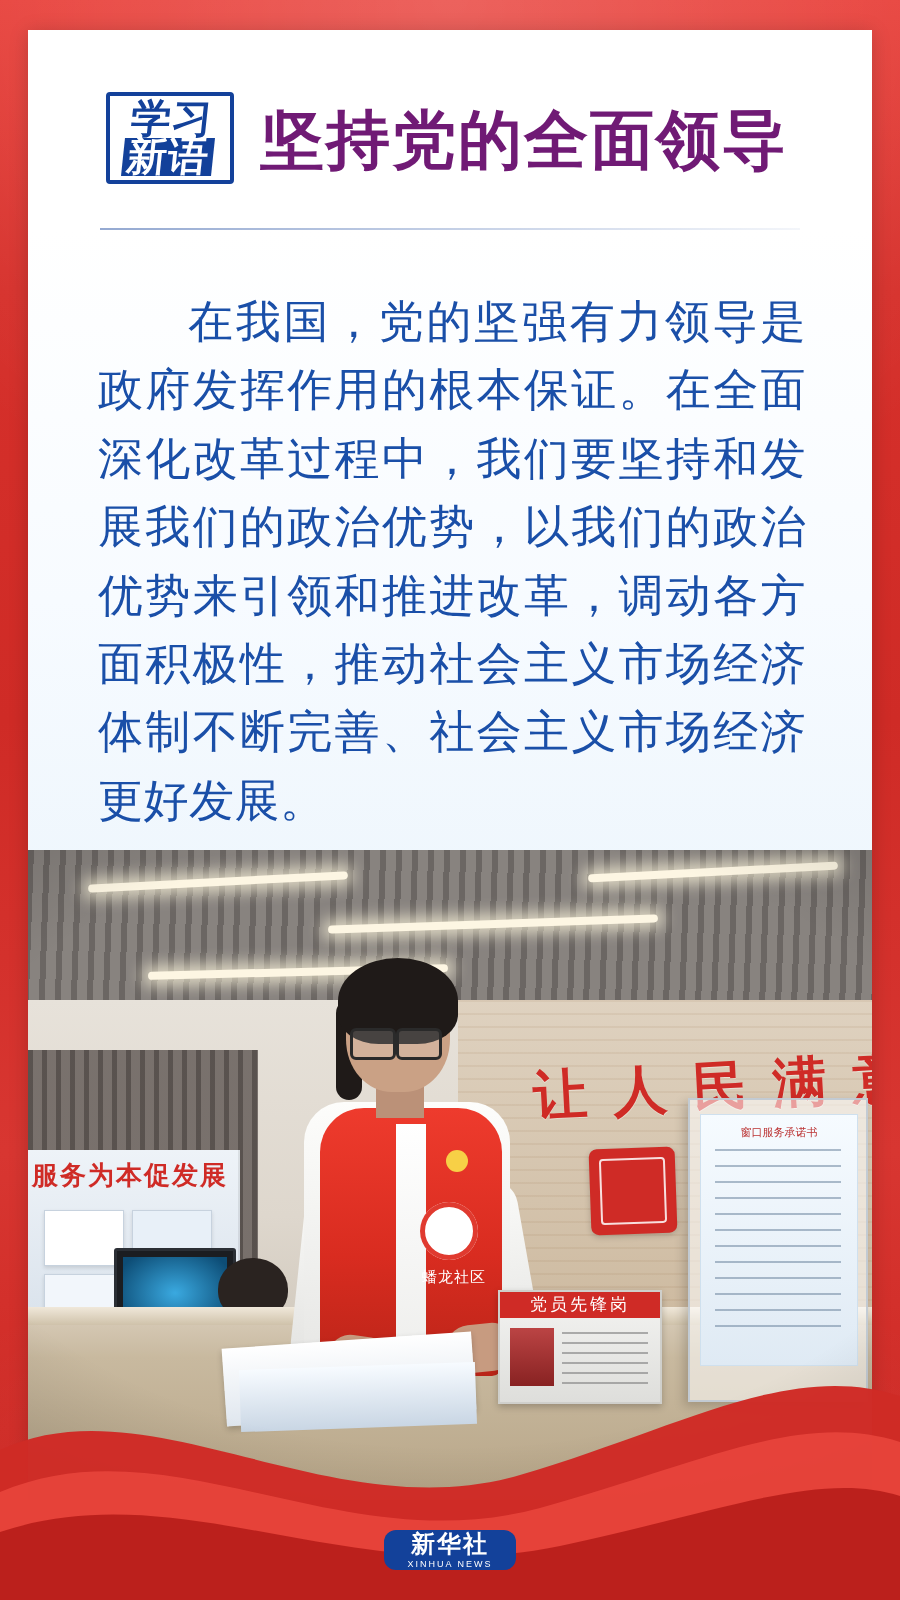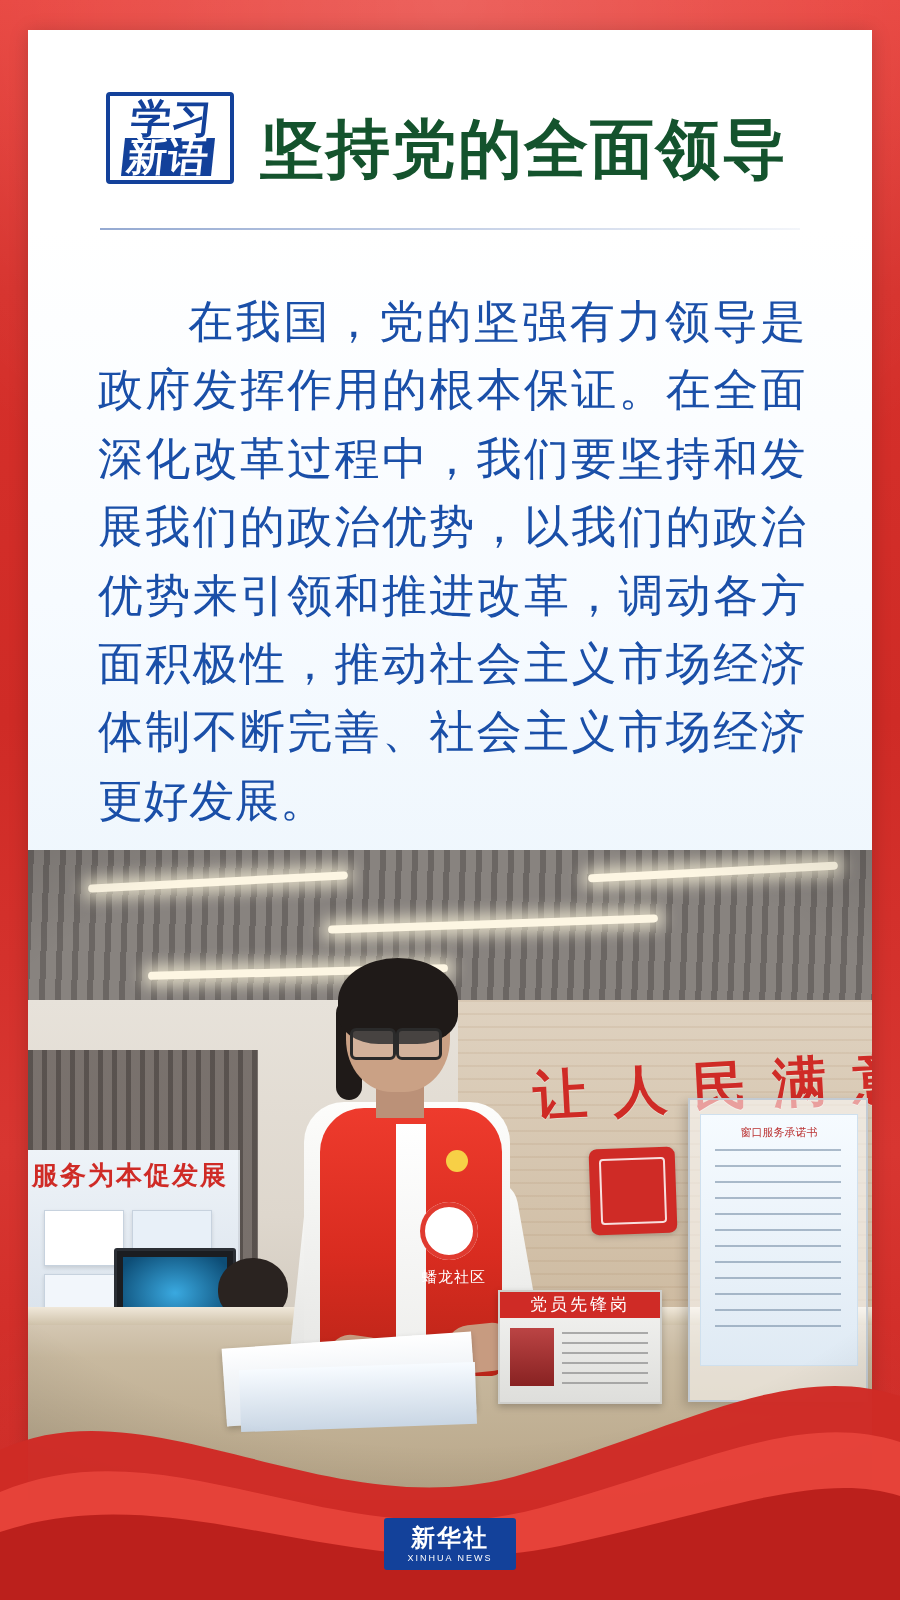--- a/index.html
+++ b/index.html
@@ -78,25 +78,25 @@
   .seal-inner span { display: block; }
   .seal-l2 {
     background: #13419a;
     color: #ffffff;
     padding: 0 4px;
   }
 
   .headline {
     position: absolute;
     left: 232px;
-    top: 76px;
+    top: 67px;
     font-family: "Liberation Serif", serif;
     font-weight: bold;
     font-size: 64px;
-    color: #14532d;
+    color: #701a75;
     letter-spacing: 2px;
     white-space: nowrap;
   }
 
   .header-rule {
     position: absolute;
     left: 72px;
     top: 198px;
     width: 700px;
     height: 2px;
@@ -510,23 +510,23 @@
     pointer-events: none;
   }
 
   
   .footer-logo {
     position: absolute;
     left: 50%;
     transform: translateX(-50%);
     bottom: 30px;
     width: 132px;
-    height: 52px;
+    height: 40px;
     background: #13419a;
-    border-radius: 3px;
+    border-radius: 12px;
     display: flex;
     flex-direction: column;
     align-items: center;
     justify-content: center;
   }
   .footer-logo-cn {
     color: #ffffff;
     font-family: "Liberation Serif", serif;
     font-size: 24px;
     font-weight: bold;

